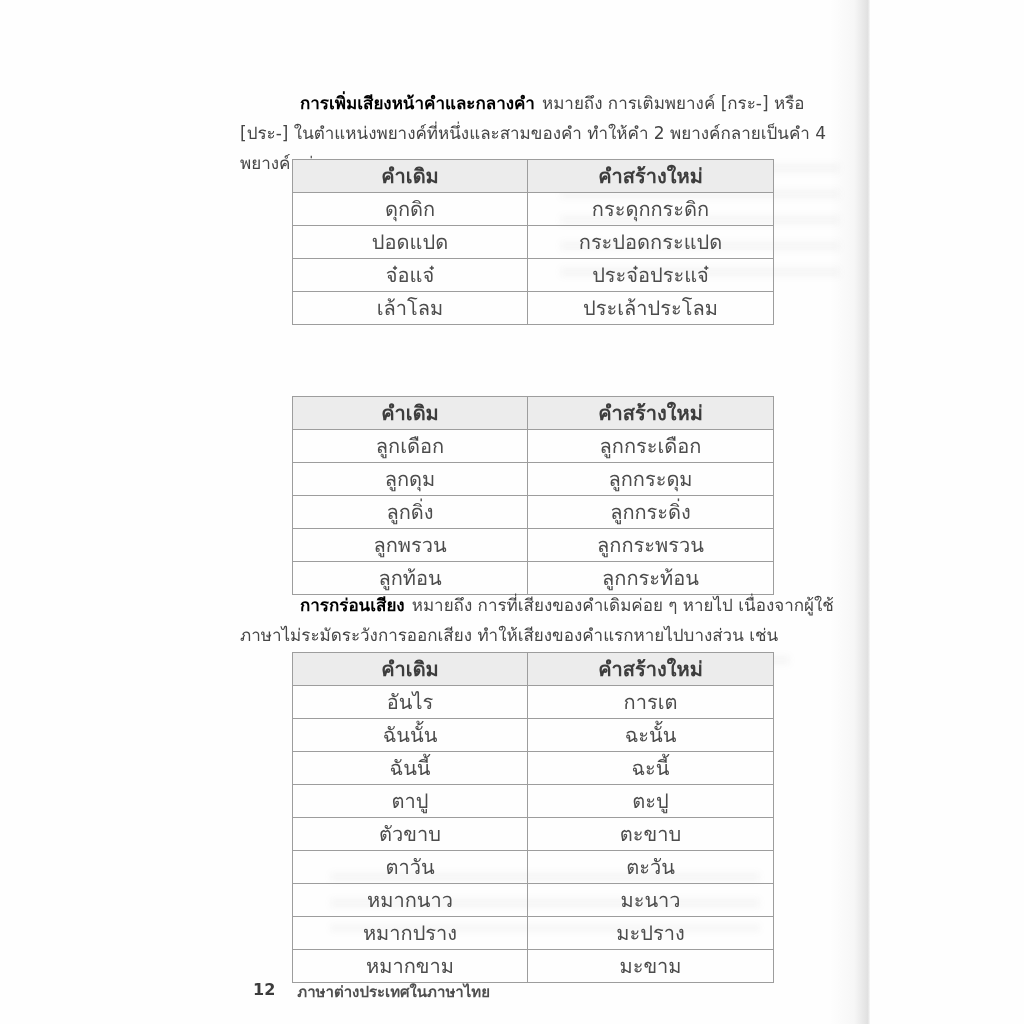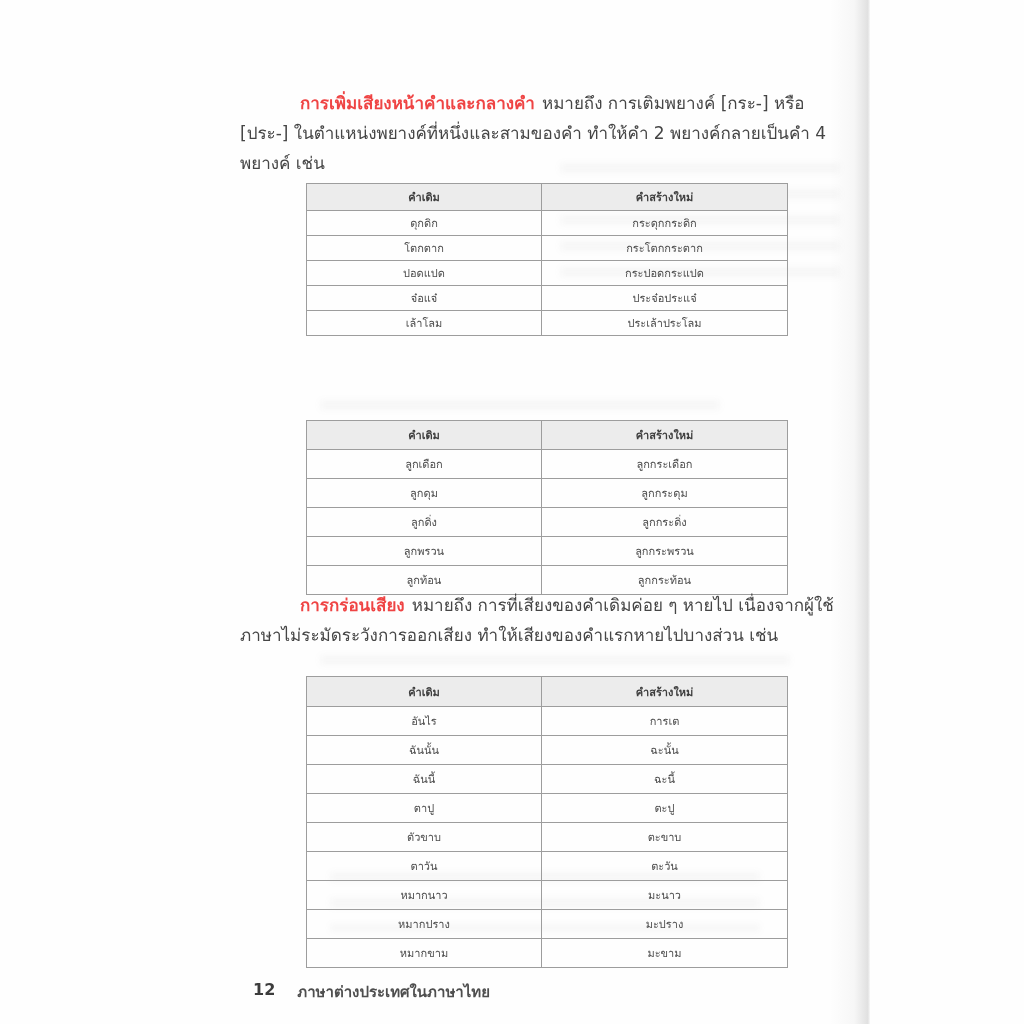--- a/index.html
+++ b/index.html
@@ -54,37 +54,36 @@
     width: 610px;
     margin: 0;
     font-size: 17px;
     line-height: 30px;
     color: #454545;
     text-indent: 60px;
     text-align: left;
   }
   .para .heading {
     font-weight: bold;
-    color: #ef4444;
+    color: #000000;
     margin-right: 7px;
   }
   .para1 { top: 88px; }
   .para2 { top: 330px; }
   .para3 { top: 590px; }
 
   table.word-table {
     position: absolute;
-    left: 306px;
+    left: 292px;
     width: 481px;
     border-collapse: collapse;
     table-layout: fixed;
-    font-size: 11px;
+    font-size: 20px;
     color: #4c4c4c;
     background: transparent;
-    margin-top: 24px;
   }
   table.word-table th,
   table.word-table td {
     border: 1px solid #9d9d9d;
     text-align: center;
     vertical-align: middle;
     padding: 0 4px;
     overflow: hidden;
     white-space: nowrap;
   }
@@ -149,24 +148,20 @@
           <th>คำเดิม</th>
           <th>คำสร้างใหม่</th>
         </tr>
       </thead>
       <tbody>
         <tr>
           <td>ดุกดิก</td>
           <td>กระดุกกระดิก</td>
         </tr>
         <tr>
-          <td>โตกตาก</td>
-          <td>กระโตกกระตาก</td>
-        </tr>
-        <tr>
           <td>ปอดแปด</td>
           <td>กระปอดกระแปด</td>
         </tr>
         <tr>
           <td>จ๋อแจ๋</td>
           <td>ประจ๋อประแจ๋</td>
         </tr>
         <tr>
           <td>เล้าโลม</td>
           <td>ประเล้าประโลม</td>

